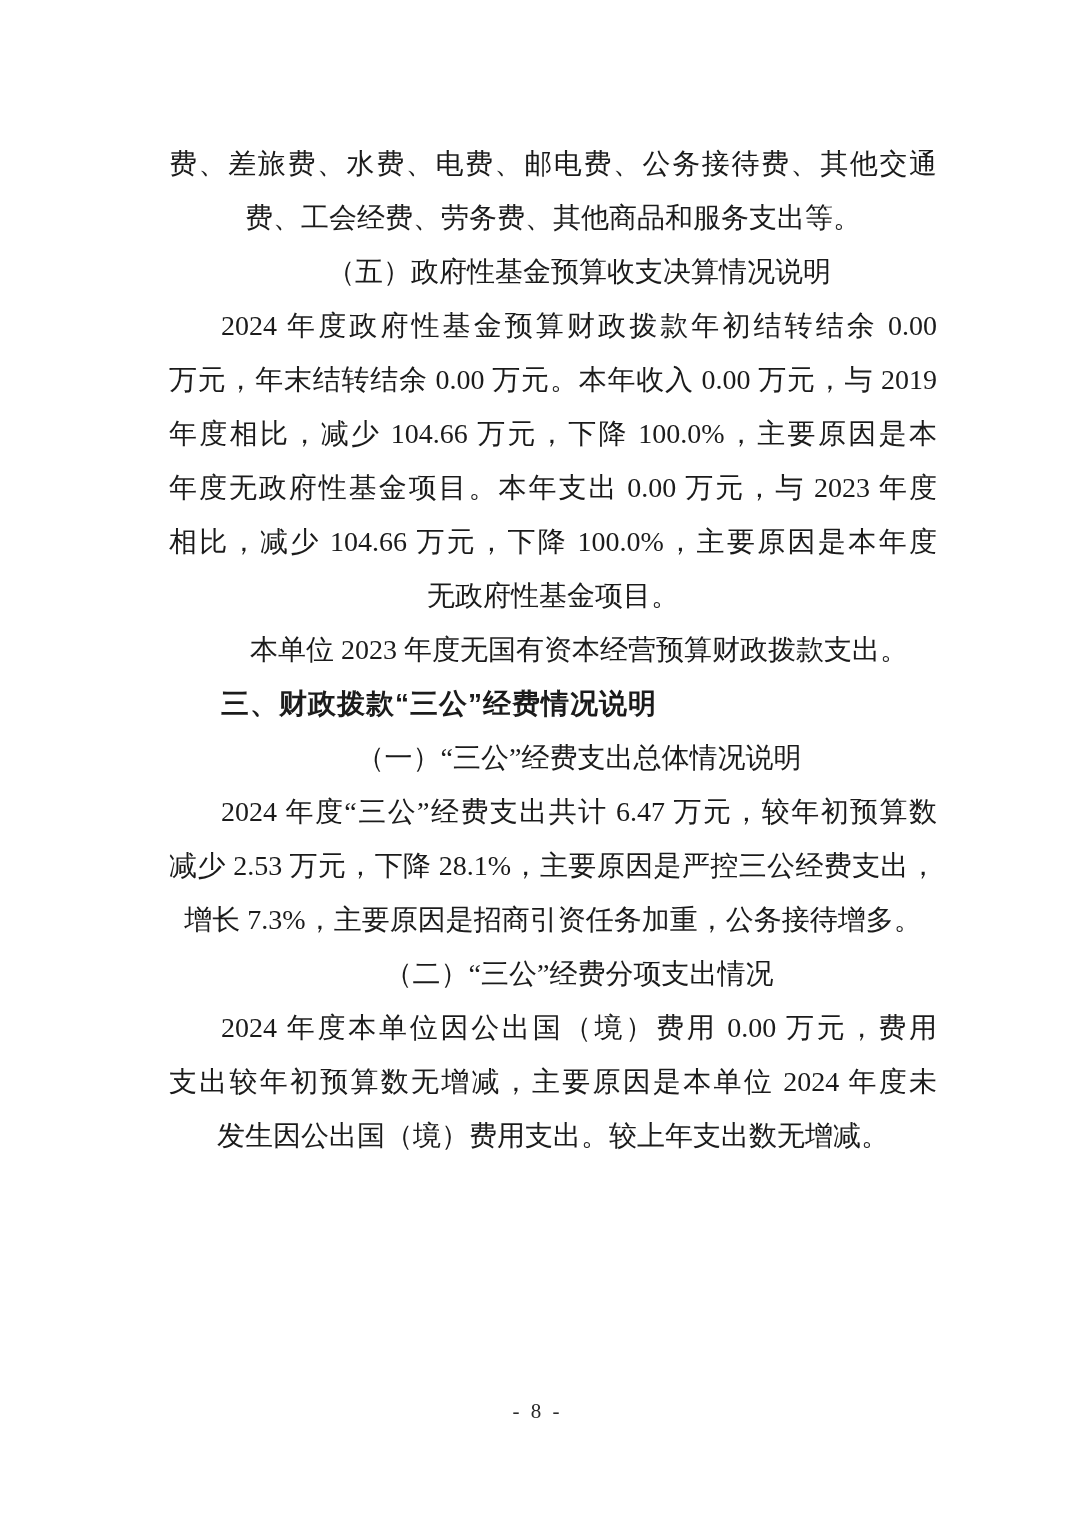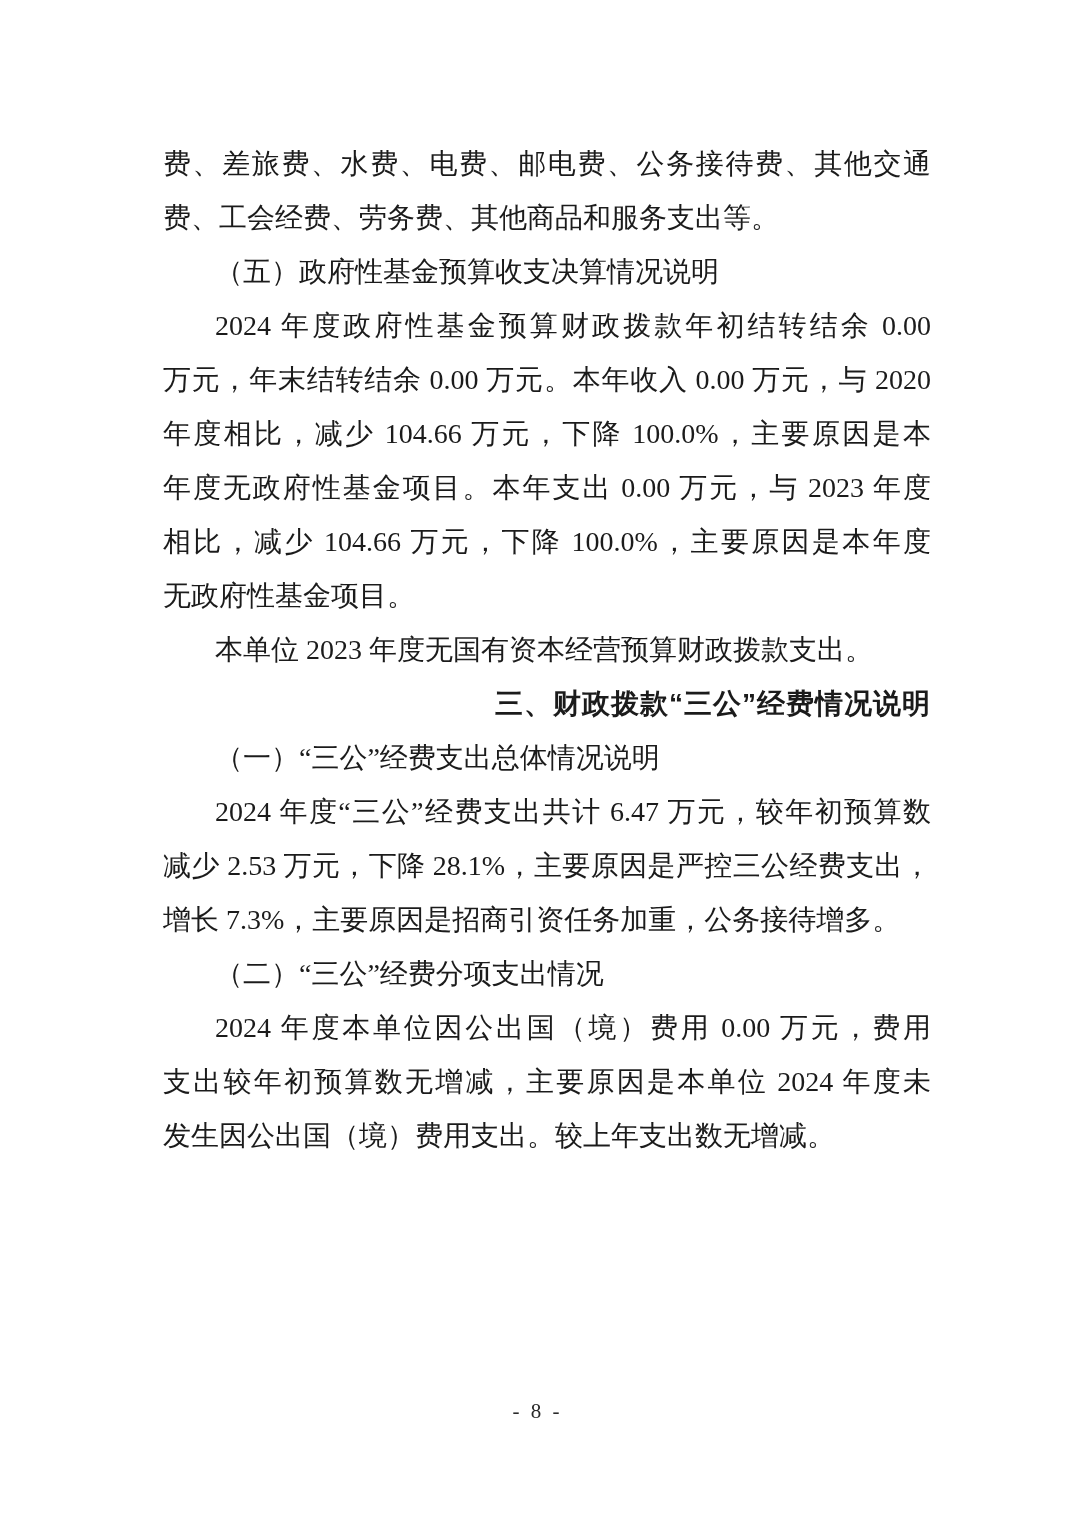--- a/index.html
+++ b/index.html
@@ -11,43 +11,43 @@
     position: relative;
     width: 1075px;
     height: 1520px;
     background: #ffffff;
     overflow: hidden;
     font-family: "Liberation Serif", "DejaVu Serif", serif;
     color: #1b1b1b;
   }
   .content {
     position: absolute;
-    left: 163px;
+    left: 169px;
     top: 137px;
     width: 768px;
   }
   .line {
     font-size: 28px;
     line-height: 54px;
     height: 54px;
     white-space: pre-wrap;
-    text-align: right;
+    text-align: left;
   }
   
   .line.j {
     text-align: justify;
     text-align-last: justify;
   }
   
   .line.e {
-    text-align: left;
+    text-align: center;
   }
   
   .line.k {
-    text-align: left;
+    text-align: center;
   }
   
   .line.h {
     font-family: "Liberation Sans", "DejaVu Sans", sans-serif;
     font-weight: 700;
     letter-spacing: 1px;
   }
   
   .line.ind {
     text-indent: 52px;
@@ -65,21 +65,21 @@
 </style>
 </head>
 <body>
 
 <div class="page" style="background: rgb(255, 255, 255); color: rgb(27, 27, 27);">
   <div class="content" id="lines-host">
       <div class="line j">费、差旅费、水费、电费、邮电费、公务接待费、其他交通</div>
       <div class="line e">费、工会经费、劳务费、其他商品和服务支出等。</div>
       <div class="line k ind">（五）政府性基金预算收支决算情况说明</div>
       <div class="line j ind">2024 年度政府性基金预算财政拨款年初结转结余 0.00</div>
-      <div class="line j">万元，年末结转结余 0.00 万元。本年收入 0.00 万元，与 2020</div>
+      <div class="line j">万元，年末结转结余 0.00 万元。本年收入 0.00 万元，与 2019</div>
       <div class="line j">年度相比，减少 104.66 万元，下降 100.0%，主要原因是本</div>
       <div class="line j">年度无政府性基金项目。本年支出 0.00 万元，与 2023 年度</div>
       <div class="line j">相比，减少 104.66 万元，下降 100.0%，主要原因是本年度</div>
       <div class="line e">无政府性基金项目。</div>
       <div class="line k ind">本单位 2023 年度无国有资本经营预算财政拨款支出。</div>
       <div class="line h ind">三、财政拨款“三公”经费情况说明</div>
       <div class="line k ind">（一）“三公”经费支出总体情况说明</div>
       <div class="line j ind">2024 年度“三公”经费支出共计 6.47 万元，较年初预算数</div>
       <div class="line j">减少 2.53 万元，下降 28.1%，主要原因是严控三公经费支出，</div>
       <div class="line e">增长 7.3%，主要原因是招商引资任务加重，公务接待增多。</div>

